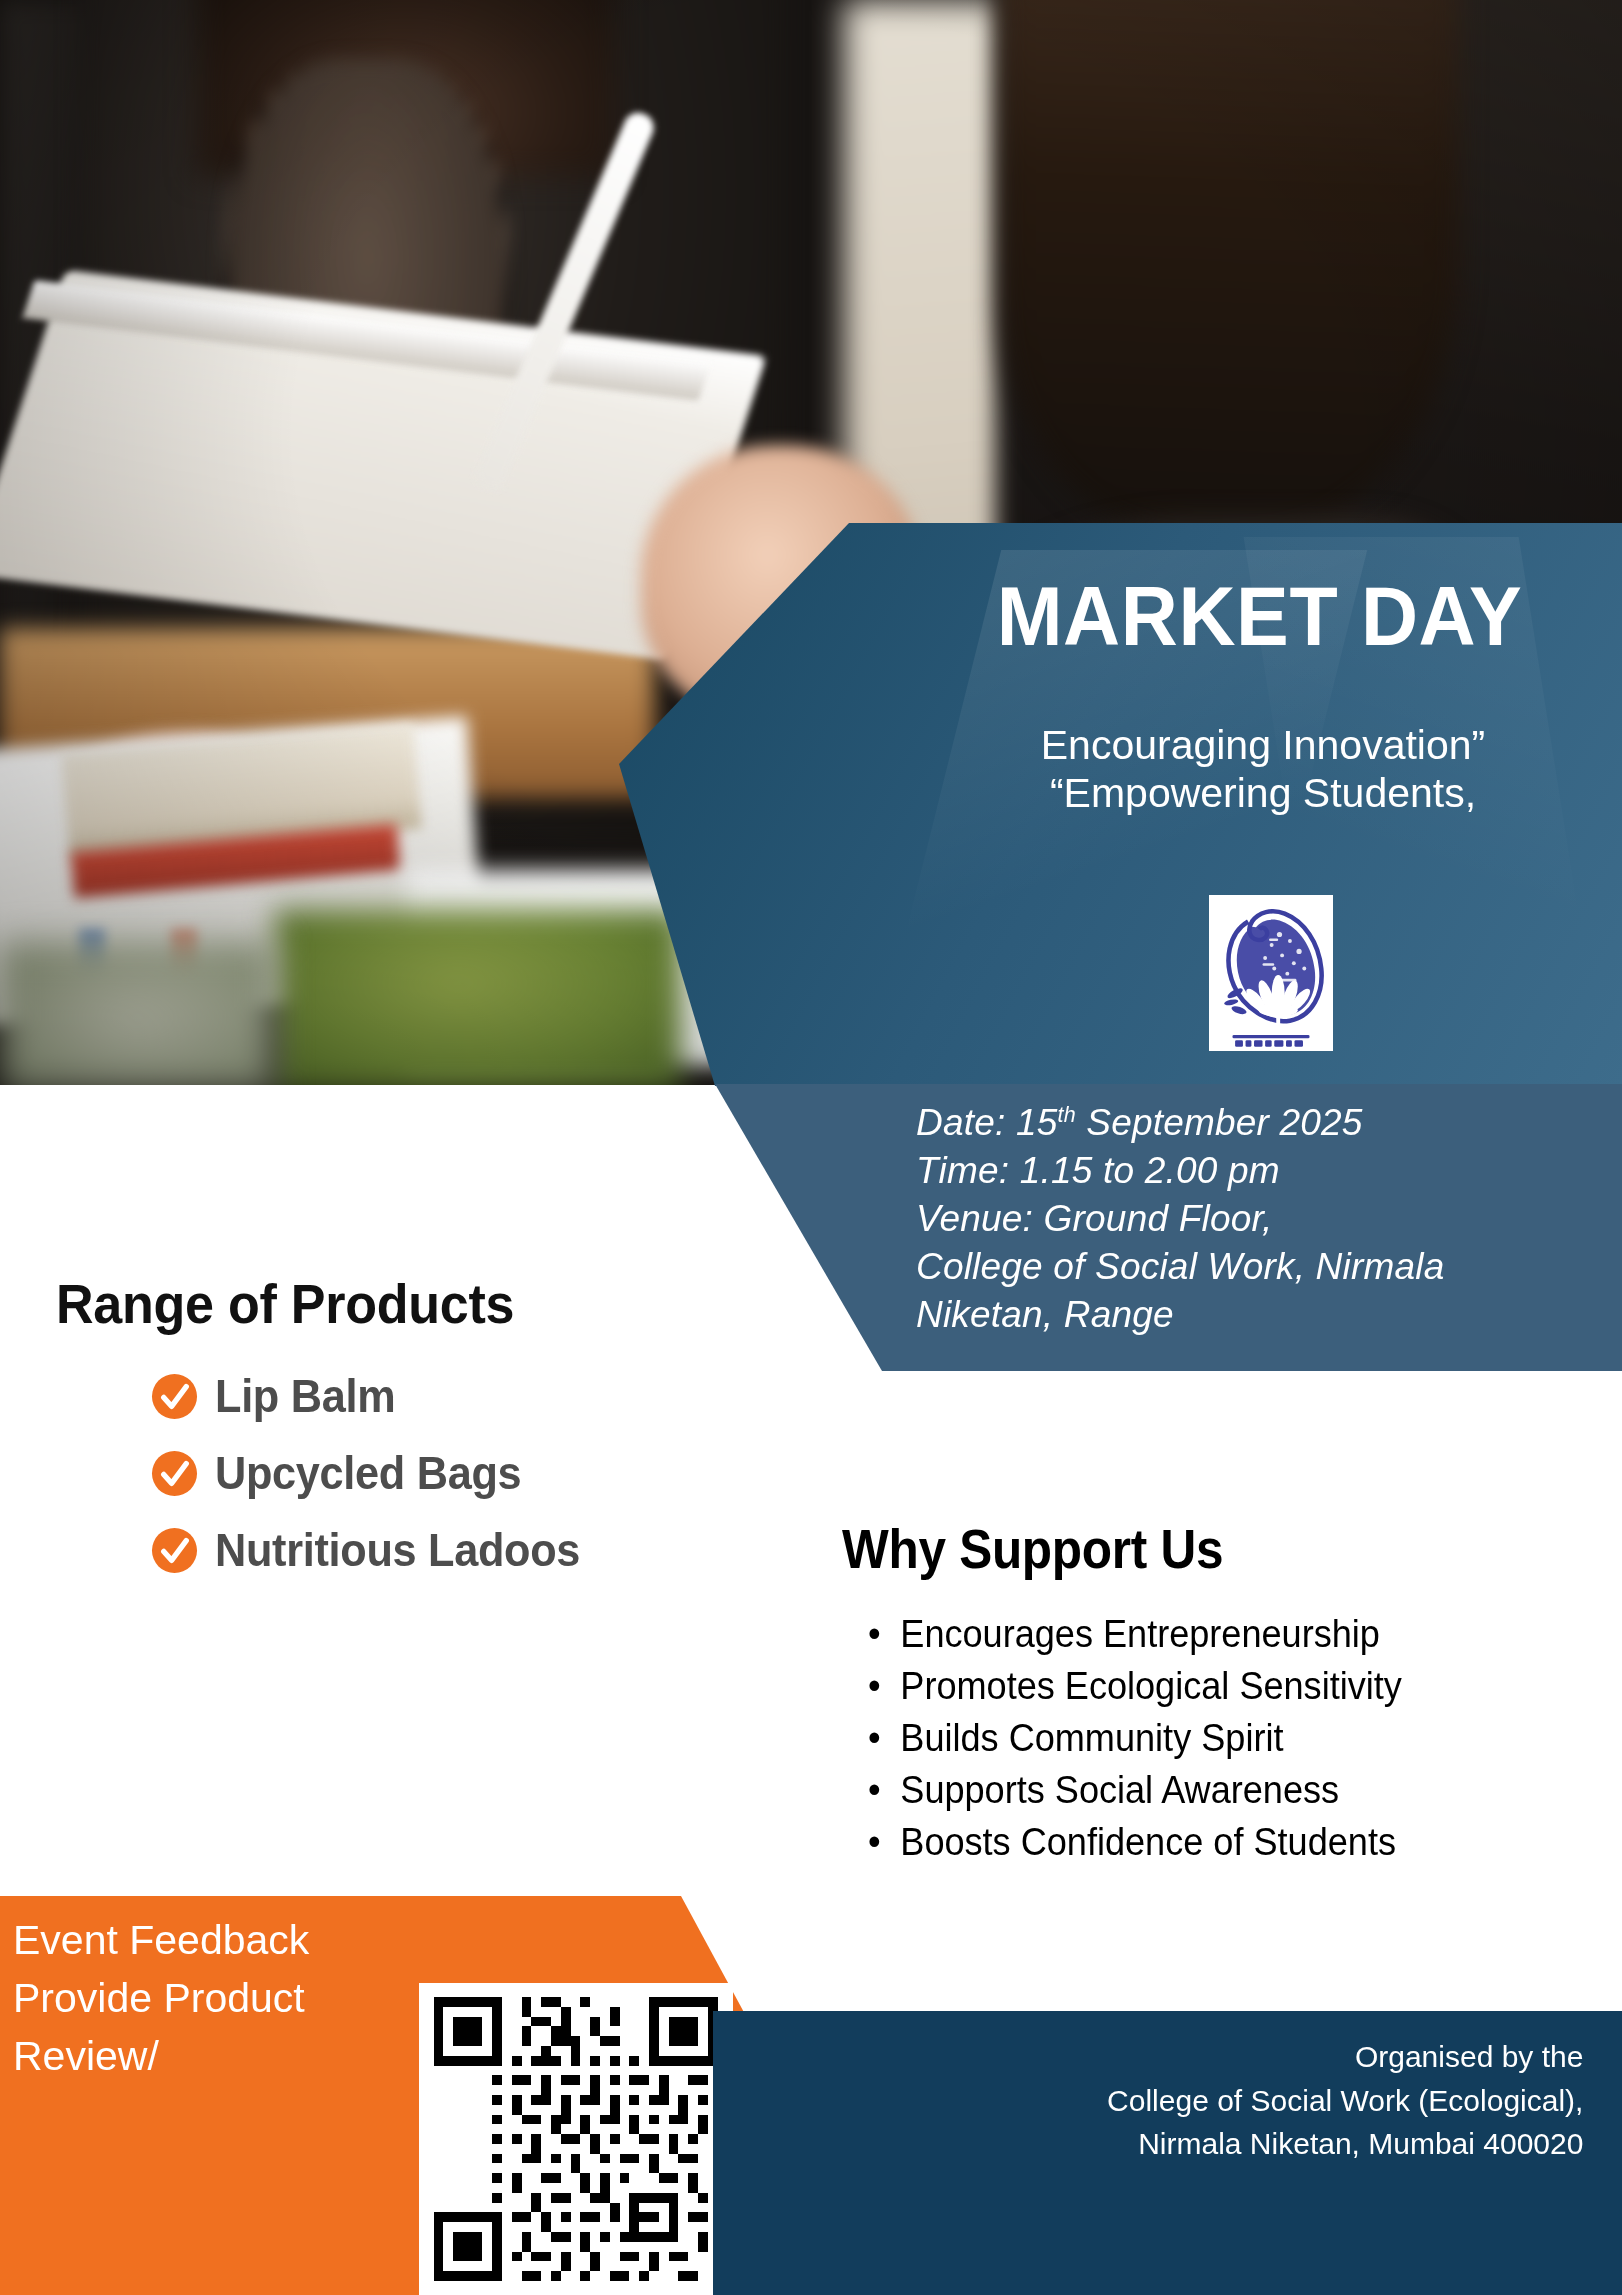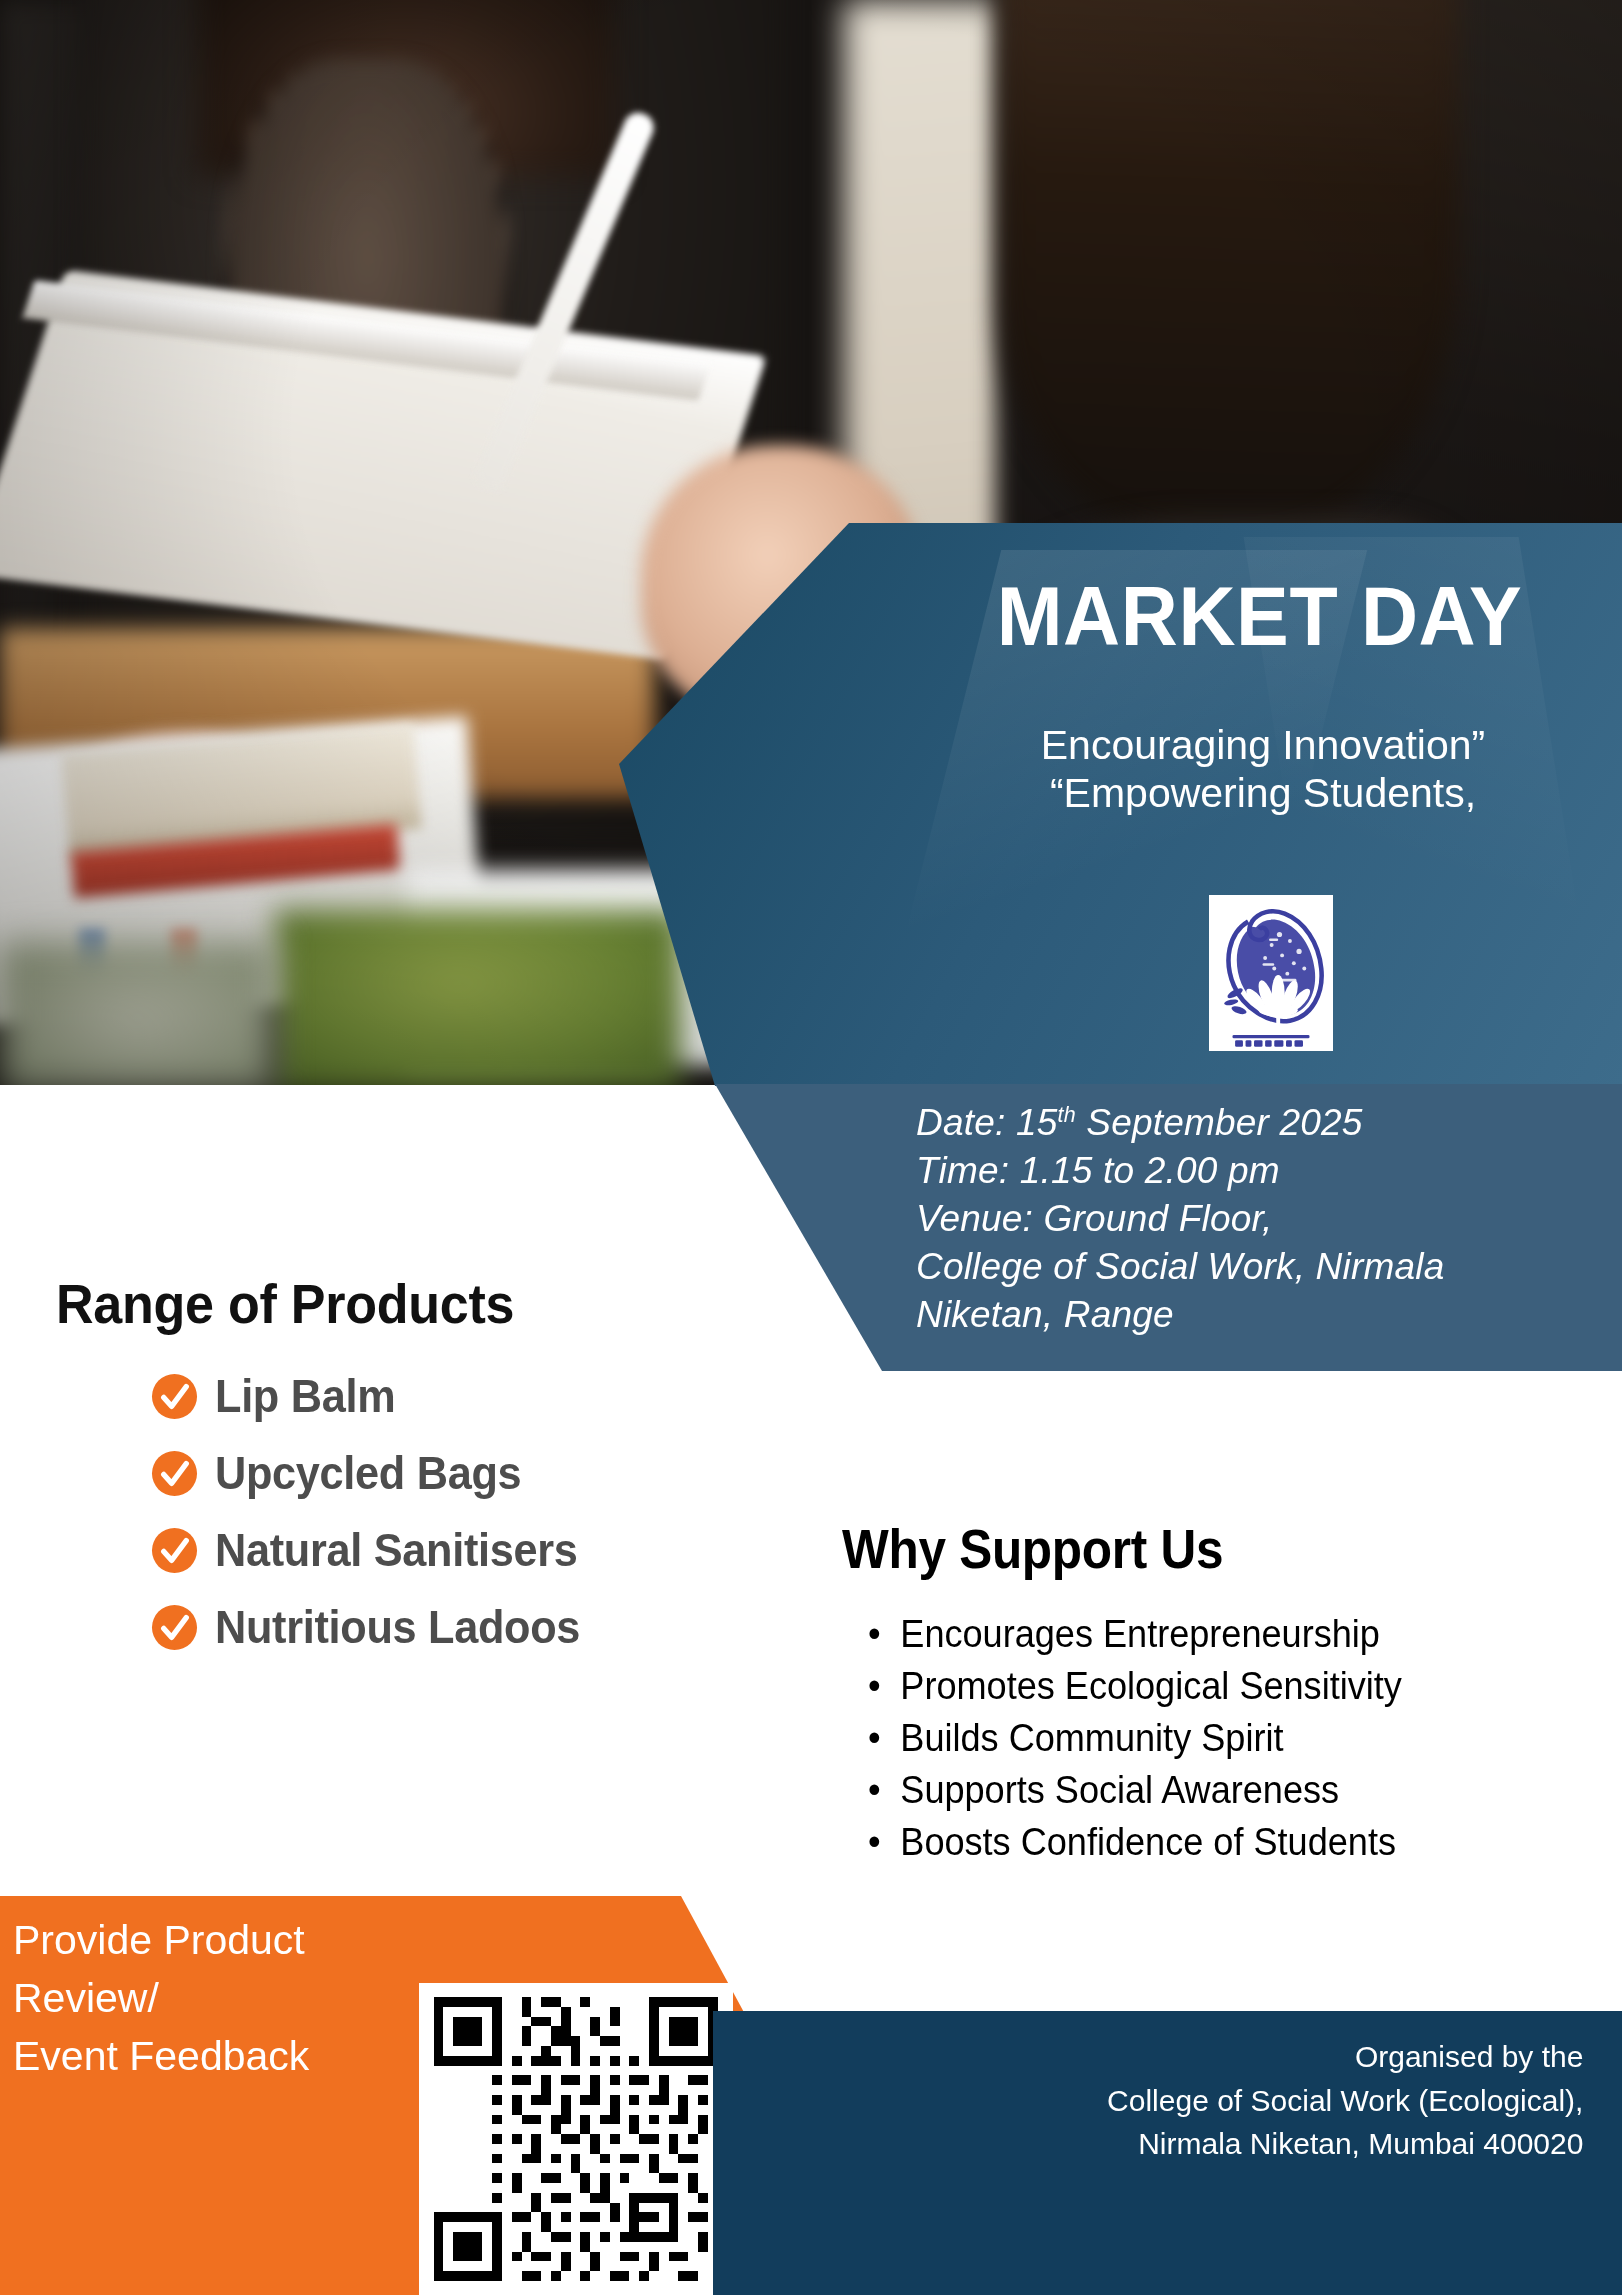--- a/index.html
+++ b/index.html
@@ -312,27 +312,20 @@
   </div>
 
   <div class="product-row">
     <svg class="check-icon" viewBox="0 0 48 48">
       <circle cx="24" cy="24" r="23" fill="#f07020"></circle>
       <path d="M13 25 L21 34 L36 14" fill="none" stroke="#ffffff" stroke-width="5.5" stroke-linecap="round" stroke-linejoin="round"></path>
     </svg>
     <span class="product-label">Upcycled Bags</span>
   </div>
 
-  <div class="product-row">
-    <svg class="check-icon" viewBox="0 0 48 48">
-      <circle cx="24" cy="24" r="23" fill="#f07020"></circle>
-      <path d="M13 25 L21 34 L36 14" fill="none" stroke="#ffffff" stroke-width="5.5" stroke-linecap="round" stroke-linejoin="round"></path>
-    </svg>
-    <span class="product-label">Natural Sanitisers</span>
-  </div>
 
   <div class="product-row">
     <svg class="check-icon" viewBox="0 0 48 48">
       <circle cx="24" cy="24" r="23" fill="#f07020"></circle>
       <path d="M13 25 L21 34 L36 14" fill="none" stroke="#ffffff" stroke-width="5.5" stroke-linecap="round" stroke-linejoin="round"></path>
     </svg>
     <span class="product-label">Nutritious Ladoos</span>
   </div>
 
 </div>
@@ -341,22 +334,22 @@
 <ul id="support-list">
   <li>Encourages  Entrepreneurship</li>
   <li>Promotes Ecological Sensitivity</li>
   <li>Builds Community Spirit</li>
   <li>Supports Social Awareness</li>
   <li>Boosts Confidence of Students</li>
 </ul>
 
 <div id="feedback-banner"></div>
 <div id="feedback-text">
+  <div>Event Feedback</div>
   <div>Provide Product Review/</div>
-  <div>Event Feedback</div>
 </div>
 
 <div id="qr-wrap">
   <svg id="qr-svg" viewBox="0 0 29 29" shape-rendering="crispEdges">
     <rect width="29" height="29" fill="#ffffff"></rect>
     <g fill="#000000">
 
       <rect x="0" y="0" width="7" height="1"></rect>
         <rect x="0" y="6" width="7" height="1"></rect>
       <rect x="0" y="0" width="1" height="7"></rect>

